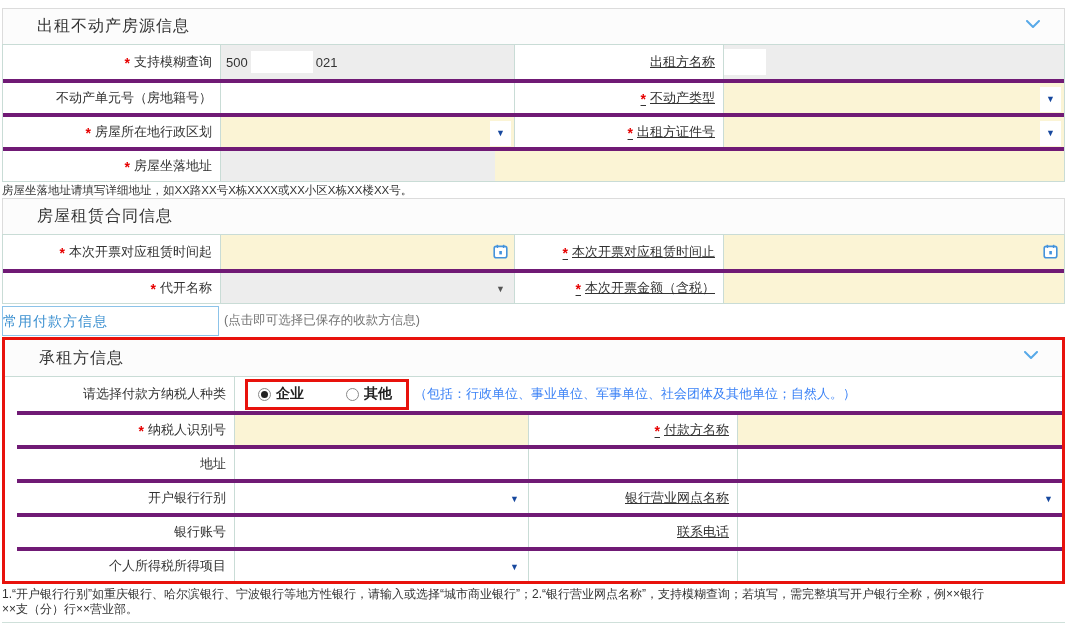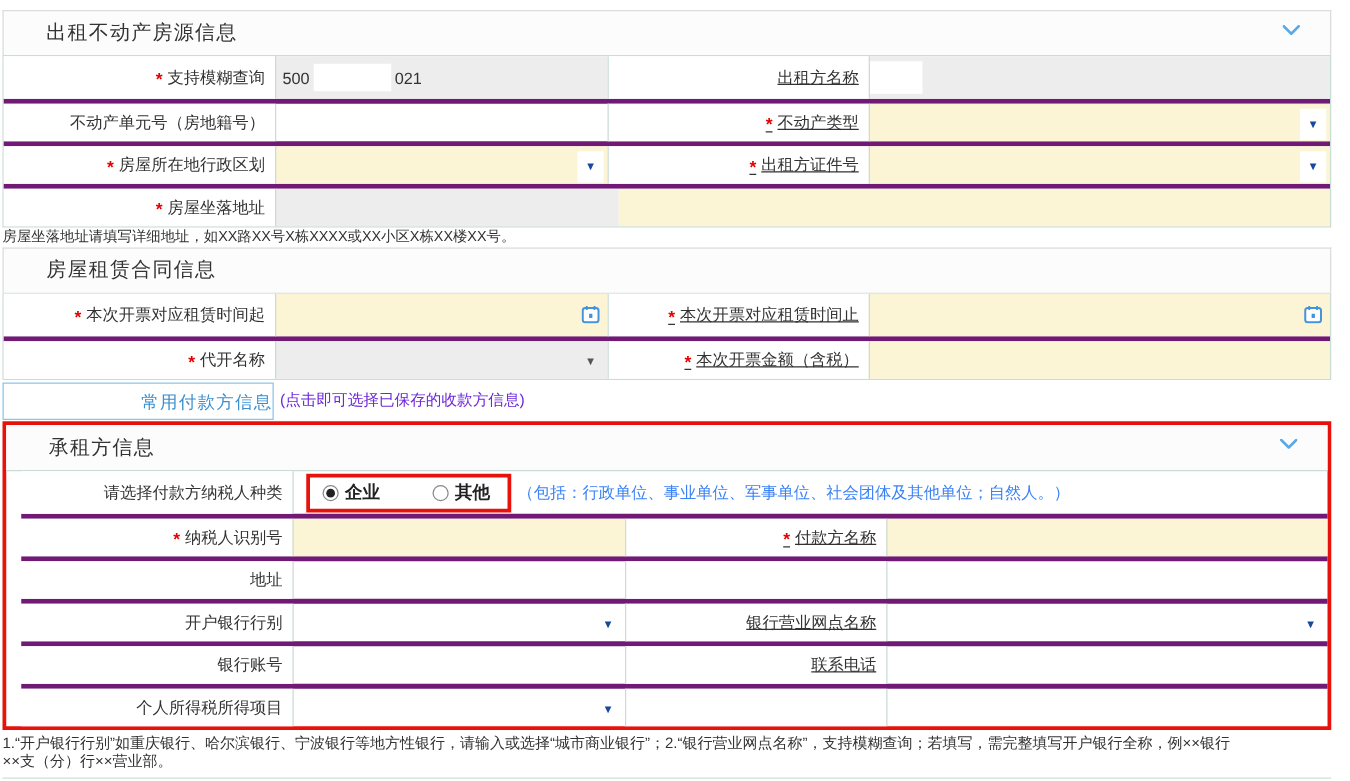--- a/index.html
+++ b/index.html
@@ -22,21 +22,21 @@
   .panel-title { font-size:16px; color:#333; padding-left:34px; letter-spacing:1px; }
   .chevron { position:absolute; right:24px; top:11px; width:14px; height:9px; cursor:pointer; }
 
   
   .grid { border:1px solid #c9dcd6; }
   .row { display:flex; height:34px; border-top:4px solid #701a75; }
   .row:first-child { border-top:0; }
   .cell { display:flex; align-items:center; position:relative; }
   .lbl { justify-content:flex-end; padding-right:8px; font-size:13px; color:#333; background:#fff; }
   .w1 { width:217px; }
-  .v1 { width:266px; border-left:1px solid #c9dcd6; }
+  .v1 { width:294px; border-left:1px solid #c9dcd6; }
   .w2 { width:209px; border-left:1px solid #c9dcd6;text-decoration:underline; }
   .v2 { flex:1; border-left:1px solid #c9dcd6; }
   .val { padding-left:5px; font-size:13px; }
   .p0 { padding-left:0; }
   .yellow { background:#fbf4d5; }
   .gray { background:#ededed; }
   .addr-mid { width:275px; border-left:1px solid #c9dcd6; background:#ededed; }
   .addr-rest { flex:1; background:#fbf4d5; }
   .span-rest { flex:1; border-left:1px solid #c9dcd6; padding-left:6px; font-size:13px; }
 
@@ -53,25 +53,25 @@
     background:#fff; display:flex; align-items:center; justify-content:center;
   }
   .calendar { position:absolute; right:6px; top:9px; width:15px; height:15px; cursor:pointer; }
 
   
   .addr-note { font-size:11.5px; color:#333; height:16px; line-height:16px; }
 
   
   .tab-row { display:flex; align-items:center; height:33px; }
   .payer-tab {
-    width:217px; height:30px; line-height:28px; text-align:right;
+    width:217px; height:30px; line-height:28px; text-align:left;
     border:1px solid #8cc3e9; color:#3a8fd0; font-size:14px; letter-spacing:1px;
     background:#fff; cursor:pointer;
   }
-  .tab-hint { font-size:12.5px; color:#6d28d9; margin-left:5px; }
+  .tab-hint { font-size:12.5px; color:#737373; margin-left:5px; }
 
   
   .red-wrap { border:3px solid #e8120c; }
   .red-wrap .panel-head { border-left:0; border-right:0; border-top:0; }
   .red-wrap .grid { border-left:0; border-right:0; border-bottom:0;padding-left:12px; }
 
   .radio-highlight {
     display:flex; align-items:center;
     border:3px solid #e8120c; height:31px; margin-left:4px;
     padding:0 14px 0 10px; background:transparent;

